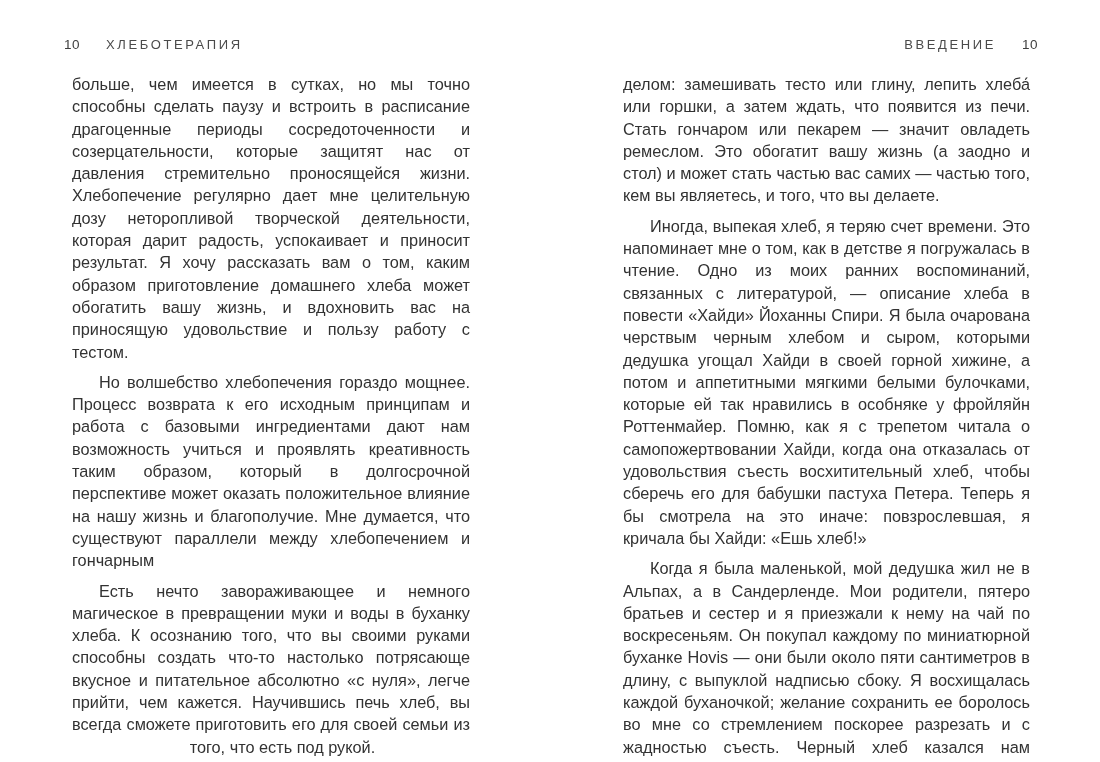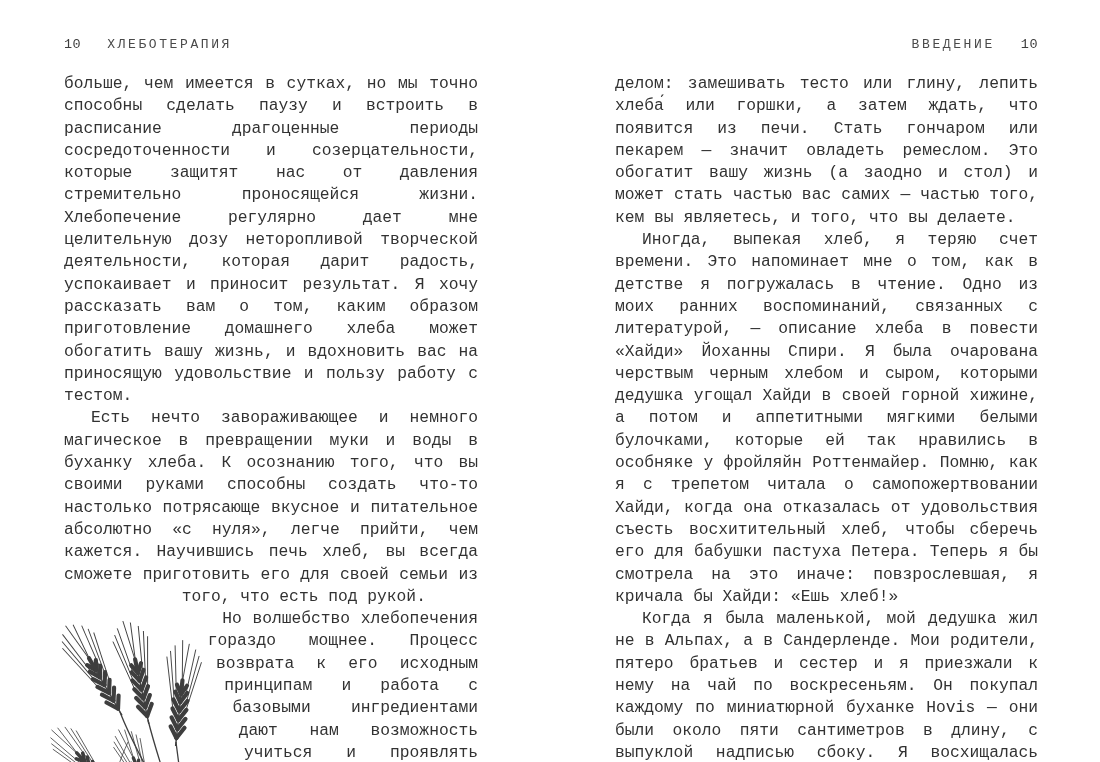--- a/index.html
+++ b/index.html
@@ -6,21 +6,21 @@
     margin: 0;
     padding: 0;
     background: #ffffff;
   }
   .spread {
     position: relative;
     width: 1100px;
     height: 762px;
     background: #ffffff;
     overflow: hidden;
-    font-family: Liberation Mono, monospace;
+    font-family: Liberation Sans, sans-serif;
   }
   .page {
     position: absolute;
     top: 37px;
   }
   .page-left  { left: 64px;  width: 414px; }
   .page-right { left: 615px; width: 423px; }
 
   .running-head {
     display: flex;
@@ -40,21 +40,21 @@
 
   .body-text {
     margin-top: 20px;
     font-size: 16.3px;
     line-height: 22.3px;
     color: #323232;
     text-align: justify;
     hyphens: auto;
     -webkit-hyphens: auto;
   }
-  .para { margin: 0; padding: 0; }
+  .para { margin: 8px; padding: 0; }
   .indent { text-indent: 27px; }
 
   .wheat-float {
     float: left;
     width: 170px;
     height: 252px;
     margin: 6px 12px 4px 0;
     shape-outside: polygon(0% 0%, 52% 0%, 74% 25%, 90% 55%, 100% 85%, 100% 100%, 0% 100%);
     shape-margin: 8px;
   }
@@ -66,20 +66,22 @@
 <div class="spread">
 
   <section class="page page-left">
     <header class="running-head">
       <span class="page-num">10</span>
       <span class="running-title">ХЛЕБОТЕРАПИЯ</span>
     </header>
 
     <div class="body-text">
       <p class="para">больше, чем имеется в сутках, но мы точно способны сделать паузу и встроить в расписание драгоценные периоды сосредоточенности и созерцательности, которые защитят нас от давления стремительно проносящейся жизни. Хлебопечение регулярно дает мне целительную дозу неторопливой творческой деятельности, которая дарит радость, успокаивает и приносит результат. Я хочу рассказать вам о том, каким образом приготовление домашнего хлеба может обогатить вашу жизнь, и вдохновить вас на приносящую удовольствие и пользу работу с тестом.</p>
+
+      <p class="para indent">Но волшебство хлебопечения гораздо мощнее. Процесс возврата к его исходным принципам и работа с базовыми ингредиентами дают нам возможность учиться и проявлять креативность таким образом, который в долгосрочной перспективе может оказать положительное влияние на нашу жизнь и благополучие. Мне думается, что существуют параллели между хлебопечением и гончарным</p>
 
       <p class="para indent">
         <span>Есть нечто завораживающее и немного магическое в превращении муки и воды в буханку хлеба. К осознанию того, что вы своими руками способны создать что-то настолько потрясающе вкусное и питательное абсолютно «с нуля», легче прийти, чем кажется. Научившись печь хлеб, вы всегда сможете приготовить его для своей</span>
         <span class="wheat-float">
 
           <svg width="170" height="252" viewBox="0 0 170 252" xmlns="http://www.w3.org/2000/svg">
             <g stroke="#3e3e3e" fill="none">
               <defs>
                 <g id="ear">
                   <path d="M0,4 L0,-58" stroke-width="1.4"></path>
@@ -126,22 +128,20 @@
                 <path d="M64,150 C48,185 42,215 52,244"></path>
                 <path d="M100,170 C96,200 102,228 112,250"></path>
                 <path d="M118,236 L108,252"></path>
                 <path d="M124,240 L120,252"></path>
               </g>
             </g>
           </svg>
         </span>
         <span>семьи из того, что есть под рукой.</span>
       </p>
-
-      <p class="para indent">Но волшебство хлебопечения гораздо мощнее. Процесс возврата к его исходным принципам и работа с базовыми ингредиентами дают нам возможность учиться и проявлять креативность таким образом, который в долгосрочной перспективе может оказать положительное влияние на нашу жизнь и благополучие. Мне думается, что существуют параллели между хлебопечением и гончарным</p>
     </div>
   </section>
 
   <section class="page page-right">
     <header class="running-head">
       <span class="running-title">ВВЕДЕНИЕ</span>
       <span class="page-num">10</span>
     </header>
 
     <div class="body-text">

